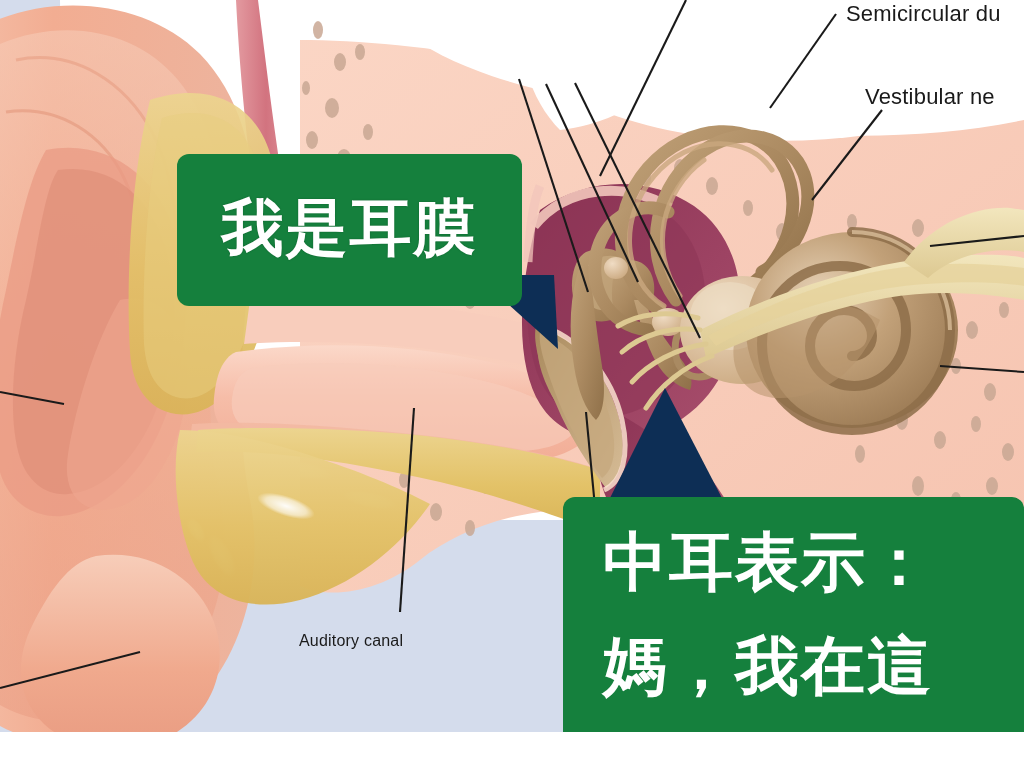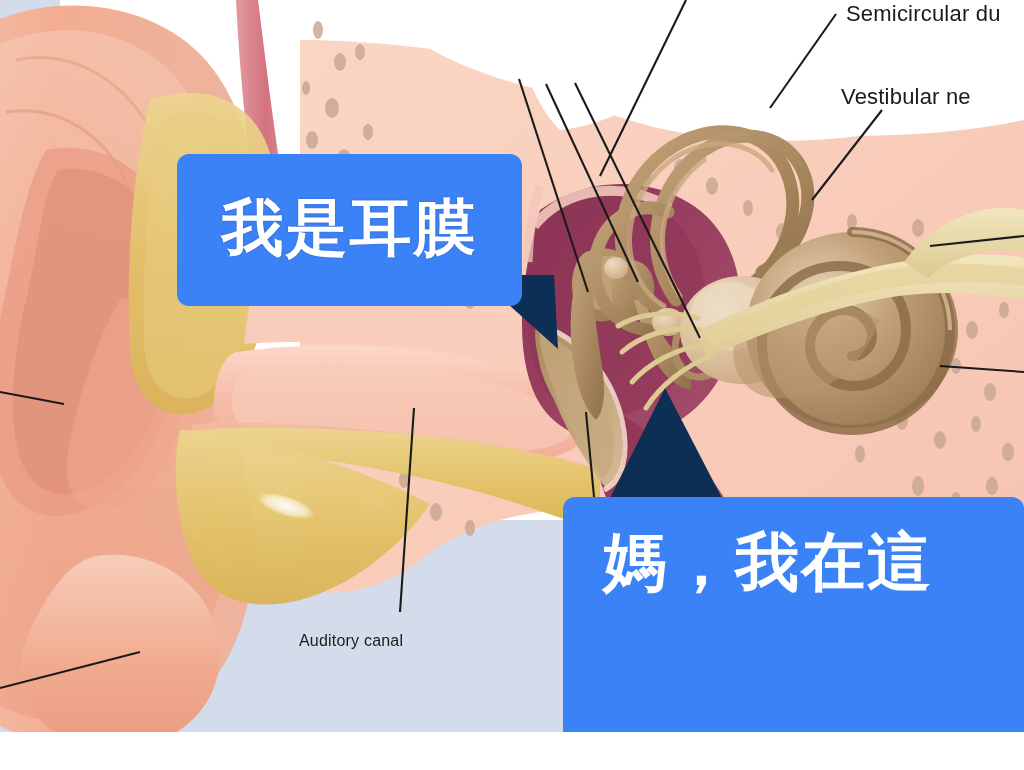--- a/index.html
+++ b/index.html
@@ -30,21 +30,21 @@
     font-size: 22px;
     font-weight: 400;
     letter-spacing: .2px;
     white-space: nowrap;
     line-height: 1;
   }
   .anno-label.small { font-size: 16px; }
   
   .bubble {
     position: absolute;
-    background: #3b82f6;
+    background: #15803d;
     color: #ffffff;
     border-radius: 12px;
     box-sizing: border-box;
     font-family: "DejaVu Sans", sans-serif;
     font-weight: 700;
     line-height: 1.12;
     letter-spacing: 2px;
   }
   #bubble-eardrum {
     left: 177px;
@@ -409,31 +409,32 @@
 
         <line x1="414" y1="408" x2="400" y2="612"></line>
 
         <line x1="586" y1="412" x2="600" y2="560"></line>
       </g>
     </g>
   </svg>
 
   <div class="anno-label" style="left:846px; top:3px;">Semicircular du</div>
 
-  <div class="anno-label" style="left:841px; top:86px;">Vestibular ne</div>
+  <div class="anno-label" style="left:865px; top:86px;">Vestibular ne</div>
 
   <div class="anno-label small" style="left:299px; top:633px;">Auditory canal</div>
 
   <svg class="tail" style="left:470px; top:275px; width:110px; height:80px;" viewBox="0 0 110 80">
     <path d="M6,0 L84,0 L88,74 Z" fill="#0d2e55"></path>
   </svg>
   <div class="bubble" id="bubble-eardrum">
     <span class="btext">我是耳膜</span>
   </div>
 
   <svg class="tail" style="left:608px; top:388px; width:120px; height:118px;" viewBox="0 0 120 118">
     <path d="M57,0 L116,114 L0,114 Z" fill="#0d2e55"></path>
   </svg>
   <div class="bubble" id="bubble-middle-ear">
+    <span class="line">中耳表示：</span>
     <span class="line">媽，我在這</span>
   </div>
 
 </div>
 
 </body></html>

